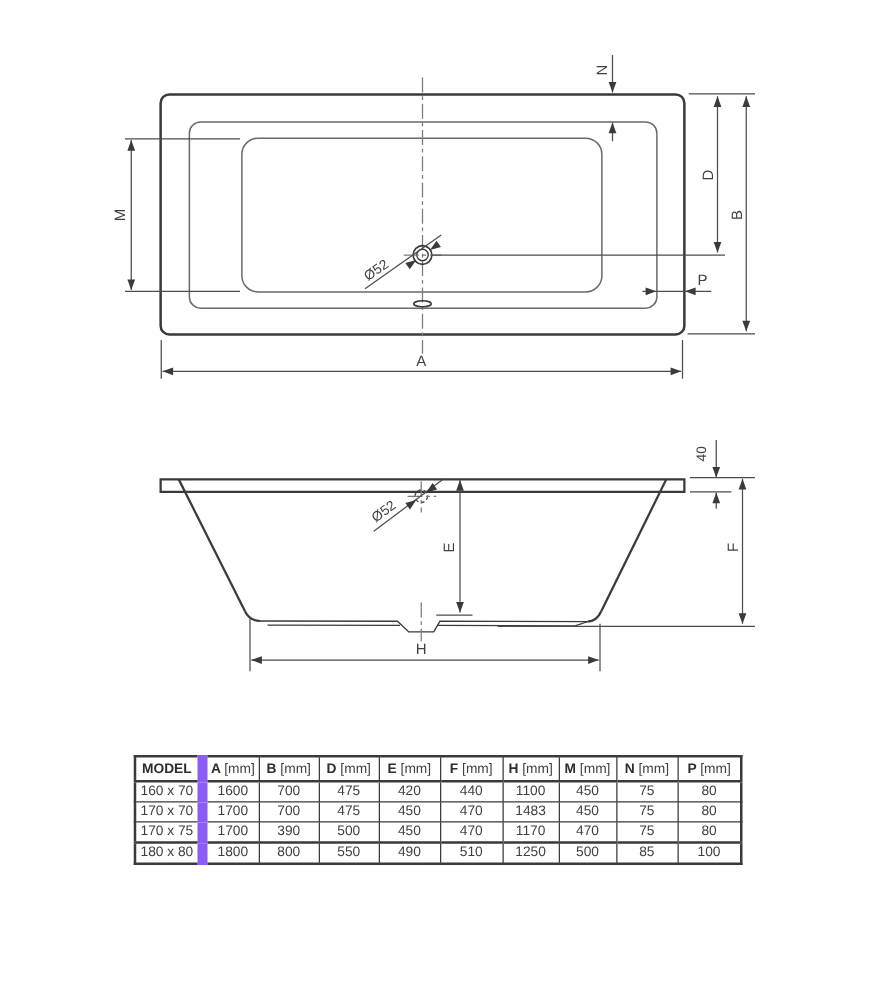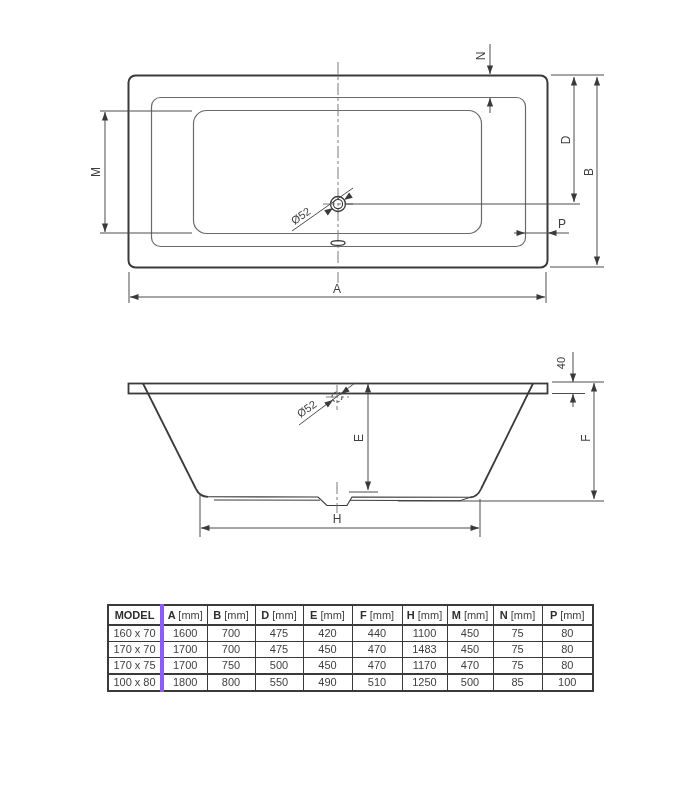--- a/index.html
+++ b/index.html
@@ -14,21 +14,21 @@
   svg text{fill:#3f3f3f;font-family:"Liberation Sans",sans-serif;font-size:12px;}
   svg text.small{font-size:11px;}
   .dim-table{position:absolute;left:107px;top:604px;width:485px;border-collapse:collapse;
              border:2px solid #3a3a3a;table-layout:fixed;}
   .dim-table th,.dim-table td{border:1px solid #3a3a3a;text-align:center;vertical-align:middle;
              font-size:11px;color:#3f3f3f;padding:0;height:15px;line-height:15px;
              overflow:hidden;white-space:nowrap;}
   .dim-table thead th{border-bottom:2px solid #3a3a3a;height:18px;line-height:18px;
              font-weight:bold;color:#2d2d2d;}
   .dim-table thead th .unit{font-weight:normal;color:#3f3f3f;}
-  .dim-table th:first-child,.dim-table td:first-child{border-right:4px solid #8b5cf6;}
+  .dim-table th:first-child,.dim-table td:first-child{border-right:8px solid #8b5cf6;}
   .dim-table tr.group-start td{border-top:2px solid #3a3a3a;}
 </style>
 </head>
 <body>
 
 <div class="page">
 
 <svg width="699" height="600" viewBox="0 0 699 600">
   <defs>
     <path id="arr" d="M0,0 L-8.5,3.1 L-8.5,-3.1 Z" fill="#3a3a3a" stroke="none"></path>
@@ -191,31 +191,31 @@
       <td>450</td>
       <td>470</td>
       <td>1483</td>
       <td>450</td>
       <td>75</td>
       <td>80</td>
     </tr>
     <tr>
       <td>170 x 75</td>
       <td>1700</td>
-      <td>750</td>
+      <td>390</td>
       <td>500</td>
       <td>450</td>
       <td>470</td>
       <td>1170</td>
       <td>470</td>
       <td>75</td>
       <td>80</td>
     </tr>
     <tr class="group-start">
-      <td>100 x 80</td>
+      <td>180 x 80</td>
       <td>1800</td>
       <td>800</td>
       <td>550</td>
       <td>490</td>
       <td>510</td>
       <td>1250</td>
       <td>500</td>
       <td>85</td>
       <td>100</td>
     </tr>

